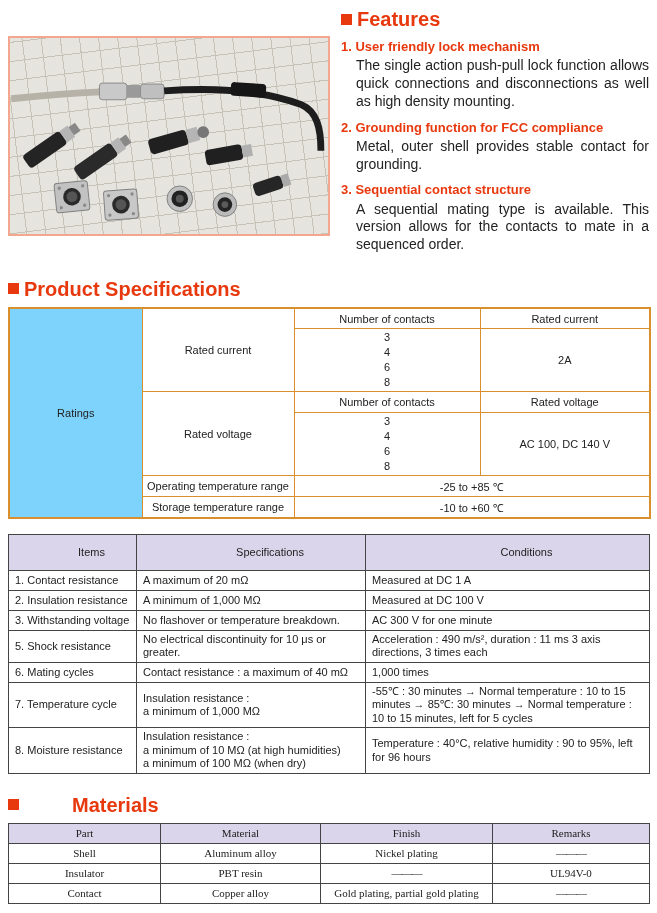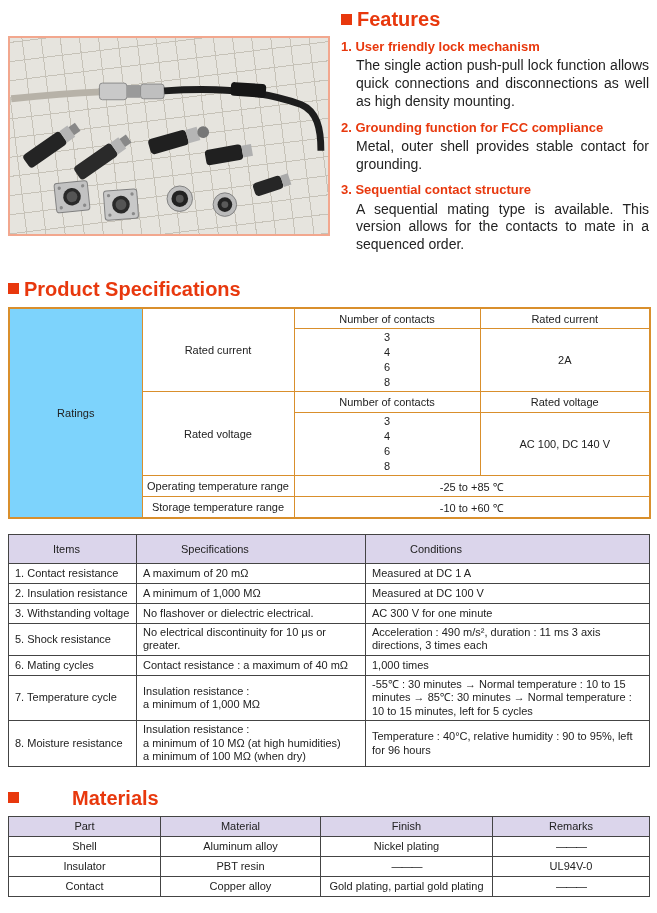--- a/index.html
+++ b/index.html
@@ -59,32 +59,32 @@
 
   
   .spec-table {
     margin: 15px 8px 0 8px; width: 641px; table-layout: fixed;
     border: 1px solid #444;
   }
   .spec-table th, .spec-table td {
     border: 1px solid #444; font-size: 11px; padding: 2px 6px;
     vertical-align: middle; color: #222;
   }
-  .spec-table th { background: #dbd5eb; font-weight: normal; text-align: left; height: 29px; padding-left: 44px; }
+  .spec-table th { background: #dbd5eb; font-weight: normal; text-align: center; height: 36px; padding-left: 44px; }
   .spec-table td { text-align: left; white-space: pre-line; line-height: 13.5px; }
   .r-sm { height: 20px; }
 
   
   .materials-table {
     margin: 2px 8px 0 8px; width: 641px; table-layout: fixed;
     border: 1px solid #444;
   }
   .materials-table th, .materials-table td {
     border: 1px solid #444; font-size: 11px; padding: 2px 8px;
-    text-align: center; vertical-align: middle; height: 20px; color: #222;
+    text-align: center; vertical-align: middle; height: 20px; color: #222; font-family: Liberation Serif, serif;
   }
   .materials-table th { background: #dbd5eb; font-weight: normal; }
   .finish-left { text-align: left; padding-left: 9px; }
   .dash-cell { letter-spacing: -1px; }
 </style>
 </head>
 <body>
 
 <div class="page">
 
@@ -247,21 +247,21 @@
       <td>A maximum of 20 mΩ</td>
       <td>Measured at DC 1 A</td>
     </tr>
     <tr class="r-sm">
       <td>2. Insulation resistance</td>
       <td>A minimum of 1,000 MΩ</td>
       <td>Measured at DC 100 V</td>
     </tr>
     <tr class="r-sm">
       <td>3. Withstanding voltage</td>
-      <td>No flashover or dielectric electrical.</td>
+      <td>No flashover or temperature breakdown.</td>
       <td>AC 300 V for one minute</td>
     </tr>
     <tr>
       <td>5. Shock resistance</td>
       <td>No electrical discontinuity for 10 μs or greater.</td>
       <td>Acceleration : 490 m/s², duration : 11 ms 3 axis directions, 3 times each</td>
     </tr>
     <tr class="r-sm">
       <td>6. Mating cycles</td>
       <td>Contact resistance : a maximum of 40 mΩ</td>

